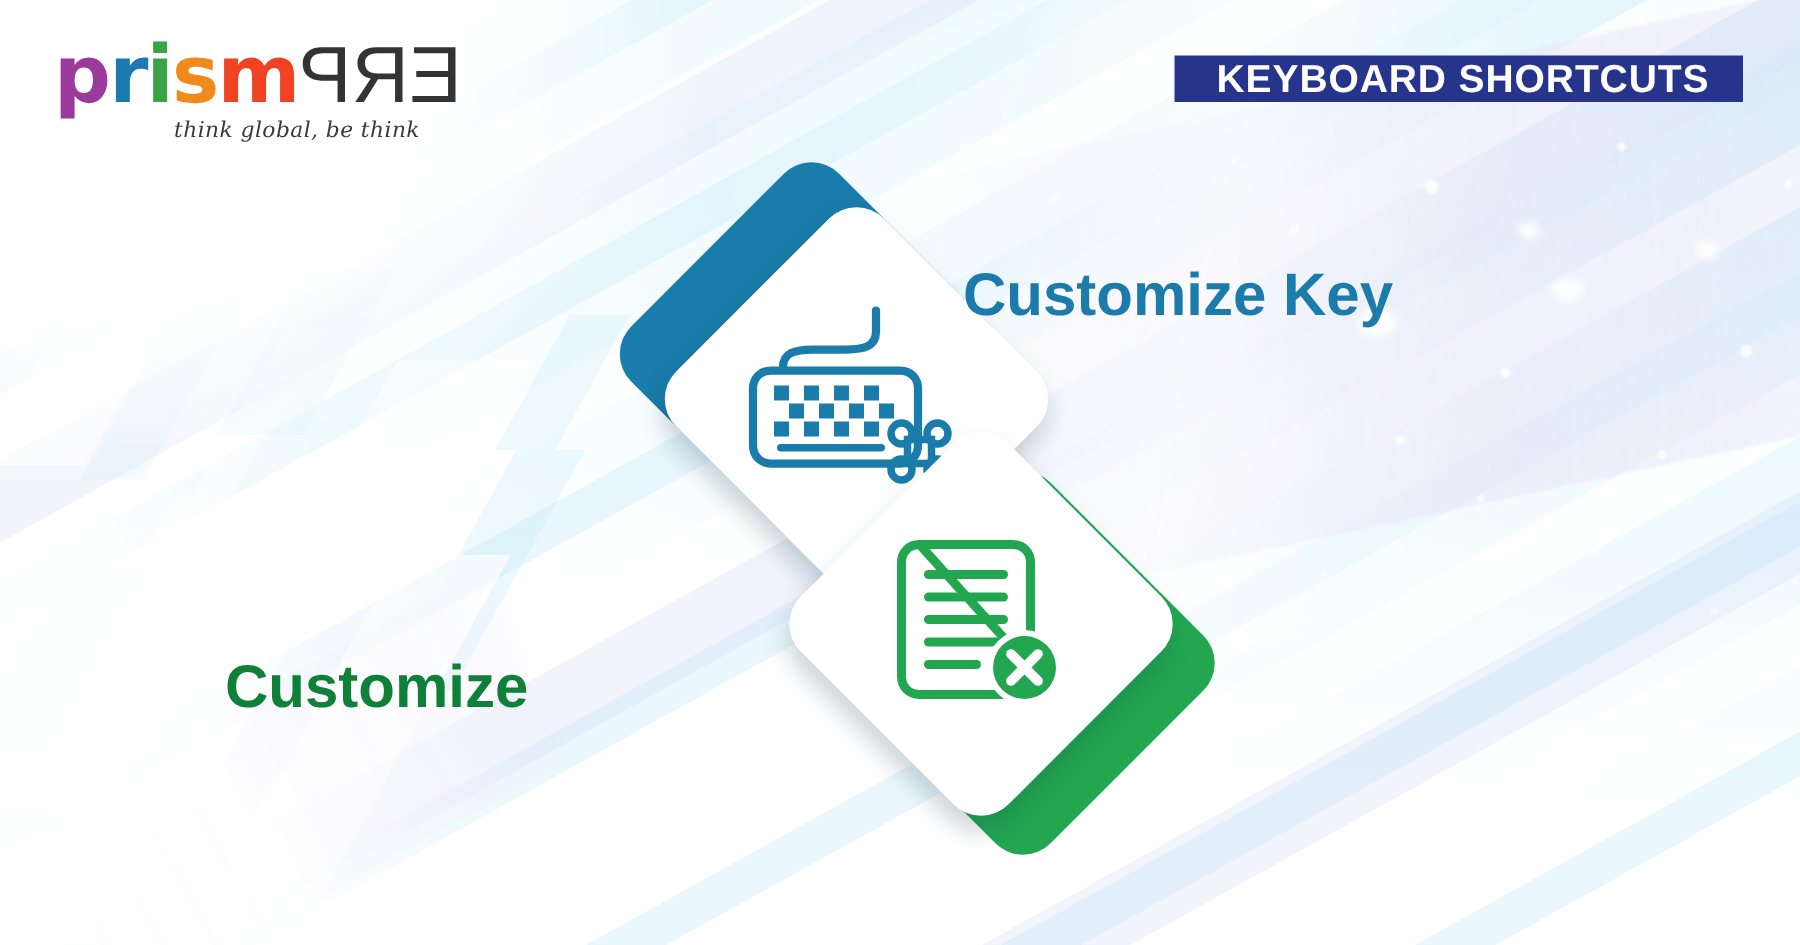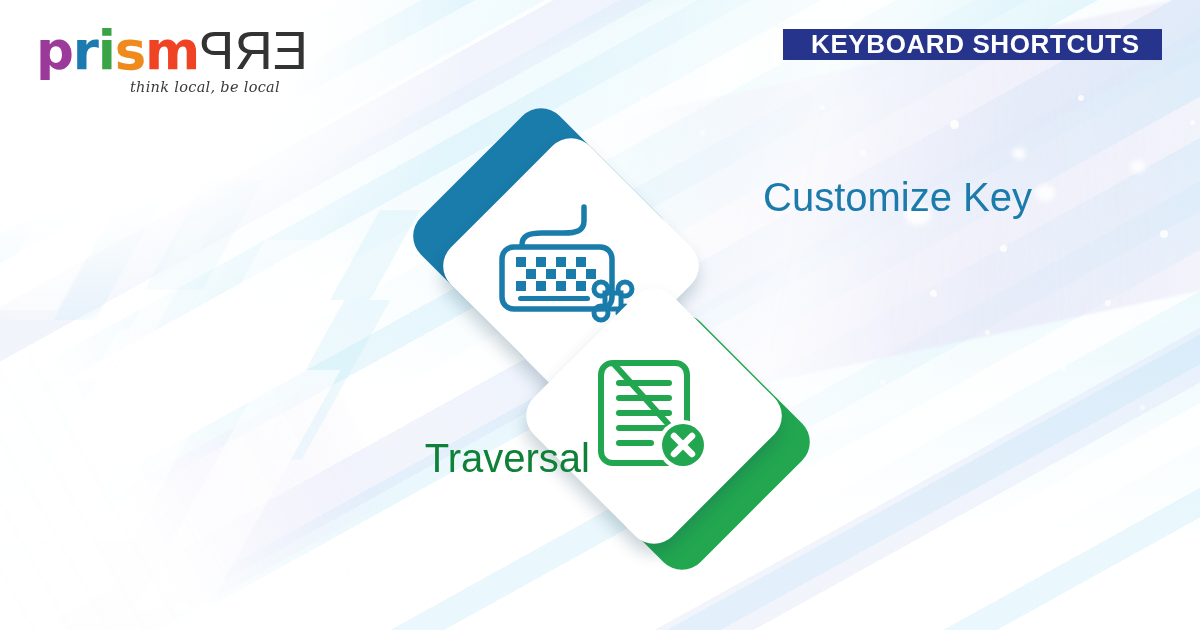--- a/index.html
+++ b/index.html
@@ -75,21 +75,21 @@
   }
   .logo-word span{display:inline-block;}
   .l-e{font-family:"Liberation Sans",sans-serif;transform:scaleX(-1);}
   .logo-tag{
     margin-top:2px;text-align:right;padding-right:6px;
     font-family:"DejaVu Serif", serif;font-style:italic;
     font-size:14.5px;color:#3a3a3a;letter-spacing:.3px;
   }
 
   
-  .badge{position:absolute;left:770px;top:20px;height:48px;display:flex;align-items:center;}
+  .badge{position:absolute;left:770px;top:20px;height:48px;display:flex;align-items:flex-end;}
   .badge-accent{width:13px;background:#2bb15a;}
   .badge-body{
     background:#27348b;display:flex;align-items:center;
     padding:0 22px 0 28px;
   }
   .badge-text{
     color:#ffffff;font-size:26px;font-weight:700;letter-spacing:.6px;white-space:nowrap;
     font-family:"Liberation Sans", sans-serif;
   }
 
@@ -101,21 +101,21 @@
     background:#ffffff;
     box-shadow:6px 8px 16px rgba(20,60,80,.22);
   }
   .dia-white-top{left:473px;top:168px;width:196px;height:196px;}
   .dia-white-bot{left:556px;top:318px;width:196px;height:196px;}
   .icon-wrap{position:absolute;display:flex;align-items:center;justify-content:center;}
   .icon-kb{left:473px;top:168px;width:196px;height:196px;}
   .icon-doc{left:556px;top:318px;width:196px;height:196px;}
 
   
-  .txt{position:absolute;text-align:right;font-weight:400;line-height:1.12;}
+  .txt{position:absolute;text-align:left;font-weight:700;line-height:1.12;}
   .txt-blue{
     left:642px;top:175px;width:390px;
     font-size:40px;color:#1b7bab;
   }
   .txt-green{
     left:150px;top:436px;width:440px;
     font-size:40px;color:#0e8038;
   }
 </style>
 </head>
@@ -166,21 +166,21 @@
     <div class="dot" style="left:640px; top:95px;  width:5px;height:5px;opacity:.65;"></div>
     <div class="dot" style="left:1140px;top:405px; width:5px;height:5px;opacity:.6;"></div>
     <div class="dot" style="left:880px; top:380px; width:5px;height:5px;opacity:.6;"></div>
     <div class="dot soft" style="left:1012px;top:148px; width:14px;height:11px;opacity:.9;"></div>
   </div>
 
   <div class="logo">
     <div class="logo-word">
       <span style="color:#9b3a9b;">p</span><span style="color:#1b7ab0;">r</span><span style="color:#3aa345;">i</span><span style="color:#f08a1c;">s</span><span style="color:#ef4323;">m</span><span class="l-e" style="color:#333333;font-weight:400;letter-spacing:0;">ERP</span>
     </div>
-    <div class="logo-tag">think local, be local</div>
+    <div class="logo-tag">think global, be think</div>
   </div>
 
   <div class="badge">
     <div class="badge-accent"></div>
     <div class="badge-body">
       <div class="badge-text">KEYBOARD SHORTCUTS</div>
     </div>
   </div>
 
   <div class="dia dia-blue"></div>
@@ -236,16 +236,16 @@
       <circle cx="88" cy="88" r="21" fill="#22a750"></circle>
       <path d="M79 79 L97 97 M97 79 L79 97" stroke="#ffffff" stroke-width="6.5" stroke-linecap="round"></path>
     </svg>
   </div>
 
   <div class="txt txt-blue">
     <div>Customize Key</div>
   </div>
 
   <div class="txt txt-green">
-    <div>Traversal</div>
+    <div>Customize</div>
   </div>
 
 </div>
 
 </body></html>

